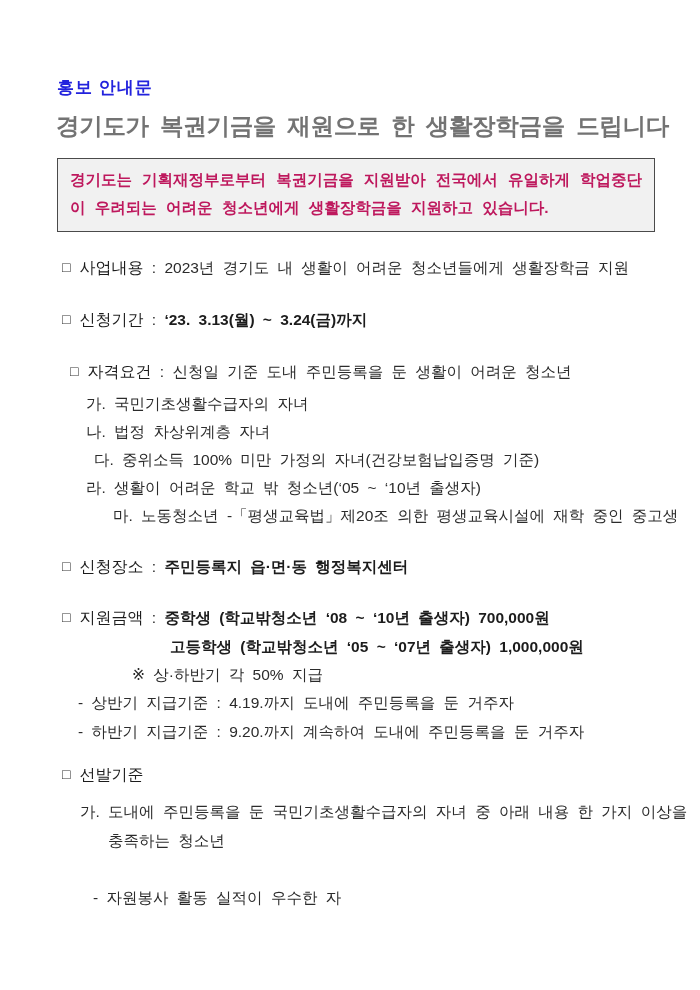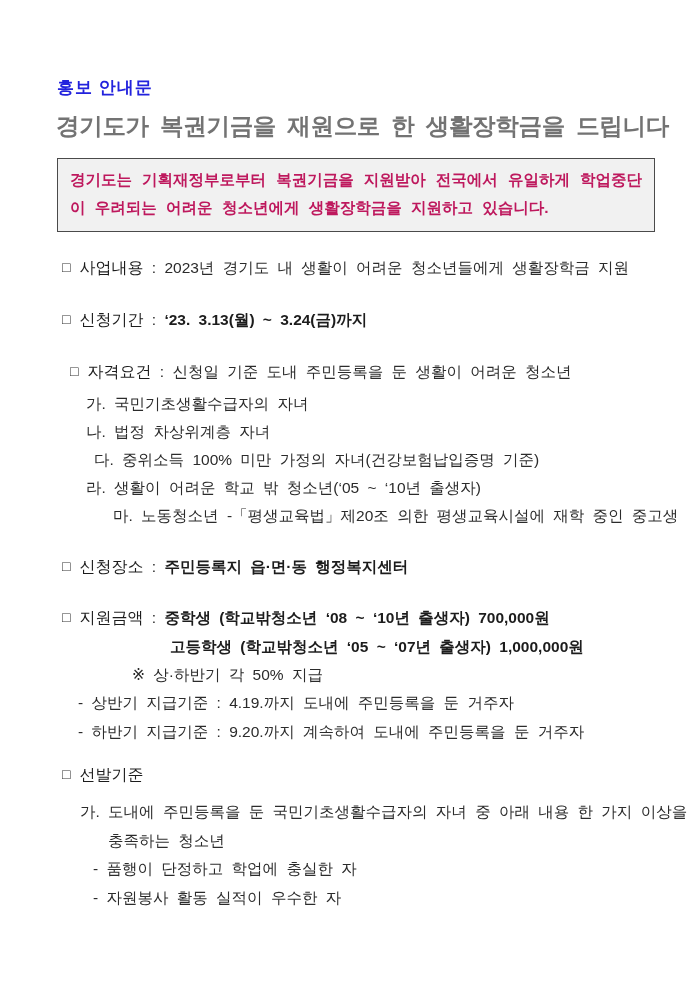--- a/index.html
+++ b/index.html
@@ -61,16 +61,15 @@
   <div class="line bold" style="left:162px;top:636px;margin-left:8px;">고등학생 (학교밖청소년 ‘05 ~ ‘07년 출생자) 1,000,000원</div>
   <div class="line" style="left:132px;top:664px;">※ 상·하반기 각 50% 지급</div>
   <div class="line" style="left:78px;top:692px;">- 상반기 지급기준 : 4.19.까지 도내에 주민등록을 둔 거주자</div>
   <div class="line" style="left:78px;top:721px;">- 하반기 지급기준 : 9.20.까지 계속하여 도내에 주민등록을 둔 거주자</div>
 
   <div class="line" style="left:62px;top:736px;margin-top:28px;">
     <span class="bullet">□</span><span class="sec-label">선발기준</span>
   </div>
   <div class="line" style="left:80px;top:801px;">가. 도내에 주민등록을 둔 국민기초생활수급자의 자녀 중 아래 내용 한 가지 이상을</div>
   <div class="line" style="left:108px;top:830px;">충족하는 청소년</div>
-  <div class="line" style="left:93px;top:858px;">- 품행이 단정하고 학업에 충실한 자</div>
   <div class="line" style="left:93px;top:887px;">- 자원봉사 활동 실적이 우수한 자</div>
 
 </div>
 
 </body></html>

